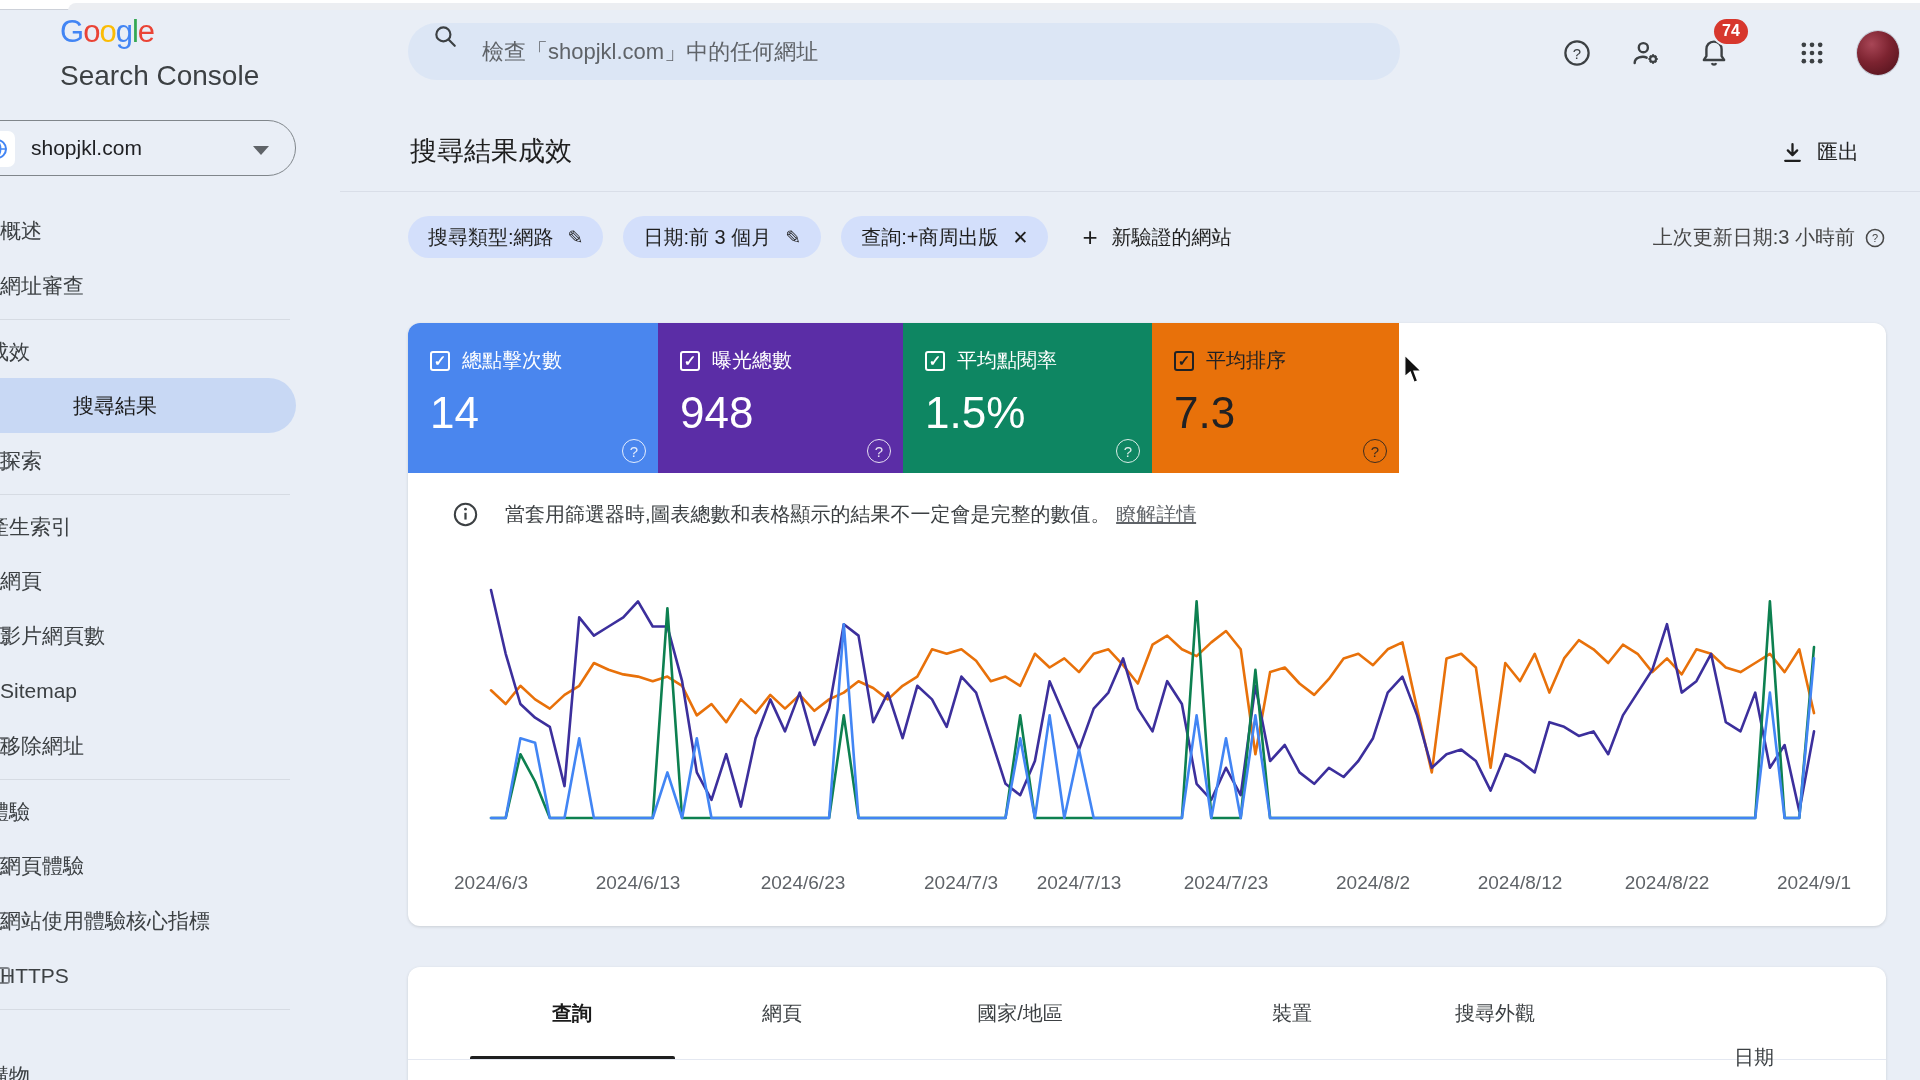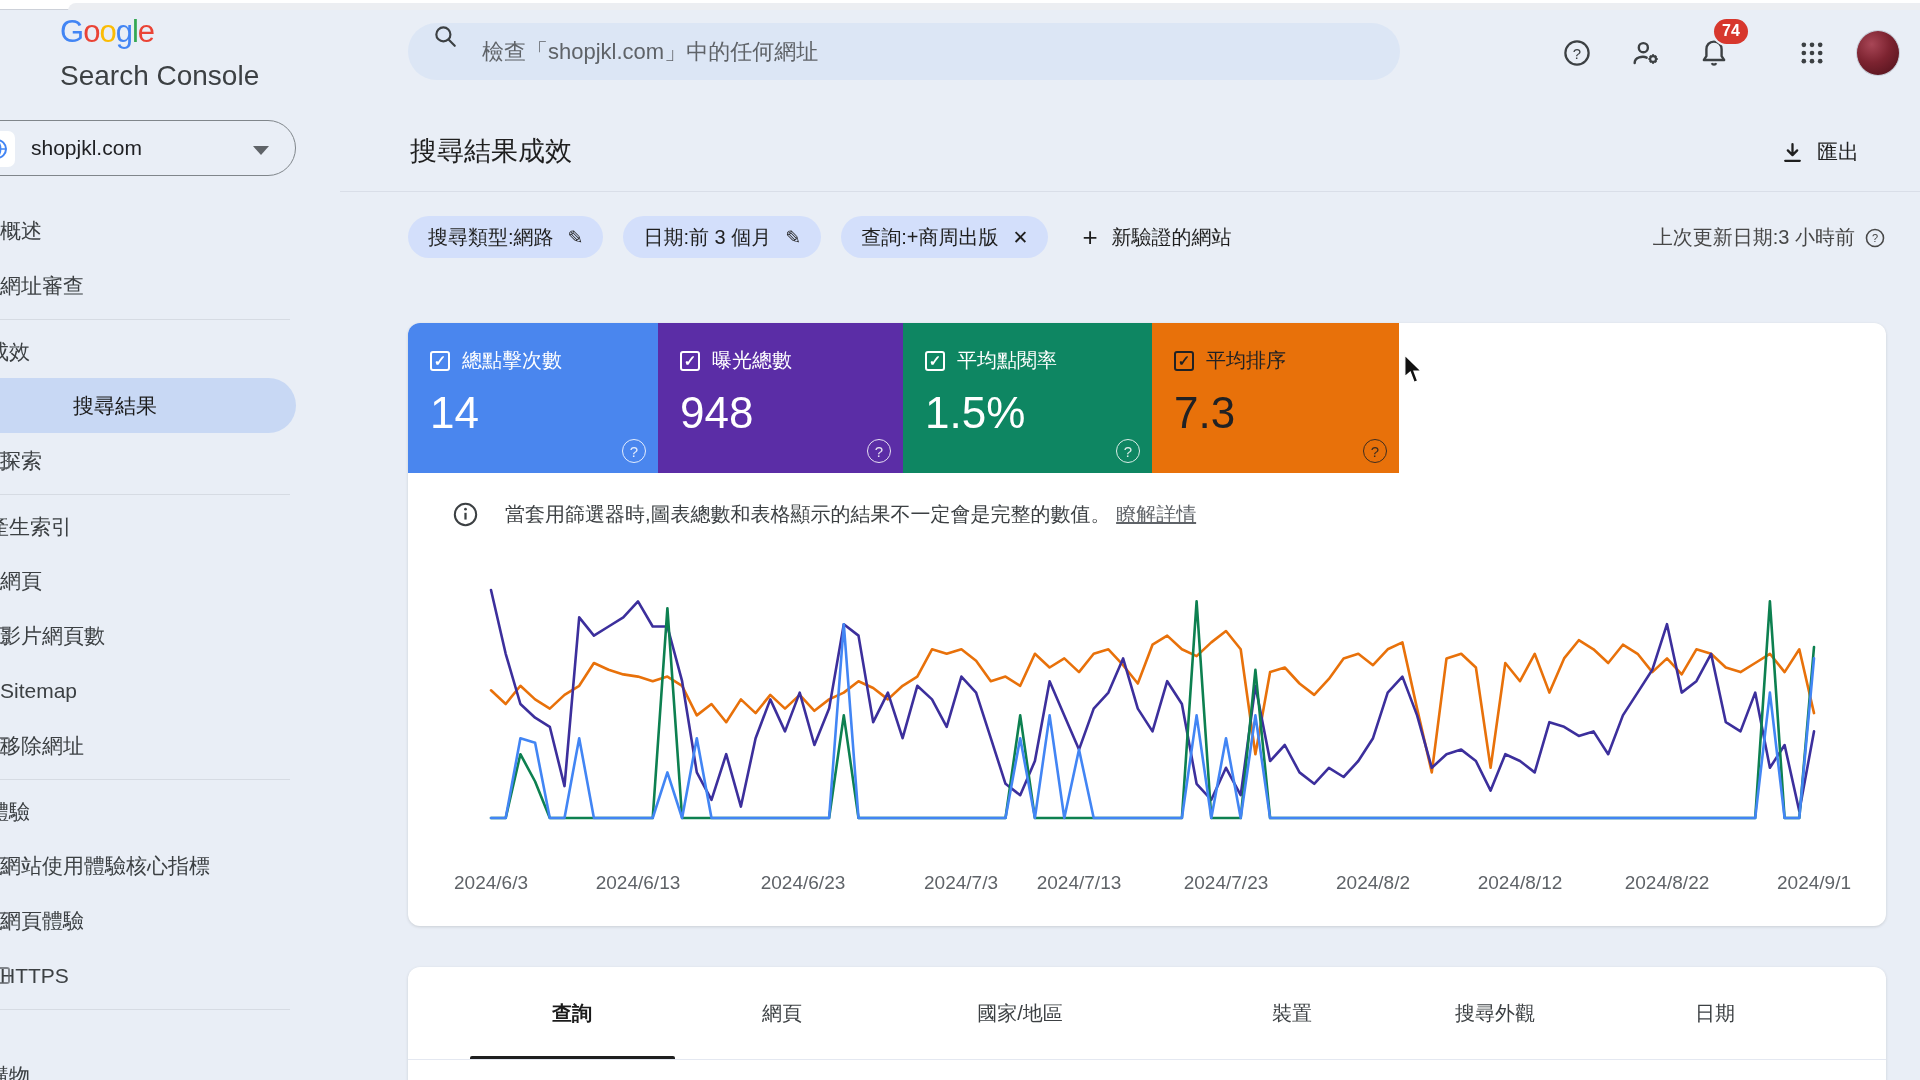--- a/index.html
+++ b/index.html
@@ -192,25 +192,25 @@
           <span>Sitemap</span>
         </div>
         <div class="nav-item">
           <span class="nav-stub"></span>
           <span>移除網址</span>
         </div>
         <div class="nav-divider"></div>
         <div class="nav-header">體驗</div>
         <div class="nav-item">
           <span class="nav-stub"></span>
+          <span>網頁體驗</span>
+        </div>
+        <div class="nav-item">
+          <span class="nav-stub"></span>
           <span>網站使用體驗核心指標</span>
-        </div>
-        <div class="nav-item">
-          <span class="nav-stub"></span>
-          <span>網頁體驗</span>
         </div>
         <div class="nav-item">
           <span class="nav-stub"></span>
           <span>HTTPS</span>
         </div>
         <div class="nav-divider" style="margin-bottom: 40px;"></div>
         <div class="nav-header">購物</div>
       </div>
   </div>
 
@@ -324,21 +324,21 @@
 
   <div class="card card2">
     <div class="tabs">
       <div class="tab-underline" style="left: 62px; width: 205px;"></div>
       <div class="tabs-divider"></div>
     <div class="tab active" style="left: 164px;">查詢</div>
         <div class="tab" style="left: 374px;">網頁</div>
         <div class="tab" style="left: 612px;">國家/地區</div>
         <div class="tab" style="left: 850px; margin-left: 34px;">裝置</div>
         <div class="tab" style="left: 1087px;">搜尋外觀</div>
-        <div class="tab" style="left: 1307px;">日期</div>
+        <div class="tab" style="left: 1346px; margin-top: 44px;">日期</div>
       </div>
   </div>
 
   <svg class="cursor" width="26" height="30" viewBox="0 0 17 22">
     <polygon points="1,0 1,16 5,12.5 7.8,20 10.5,19 7.8,11.8 13,11.8" fill="#111" stroke="#fff" stroke-width="1"></polygon>
   </svg>
 
 </div>
 
 </body></html>

